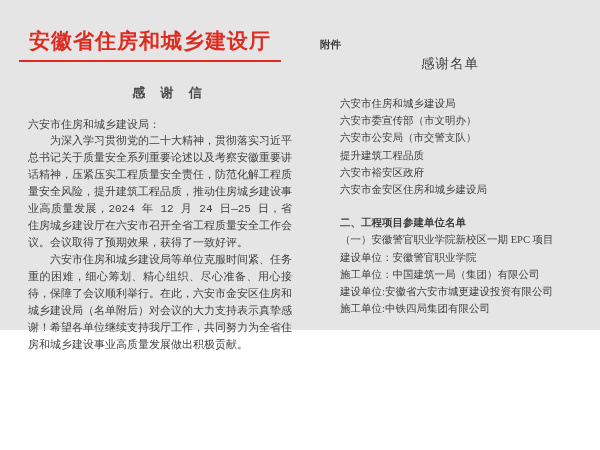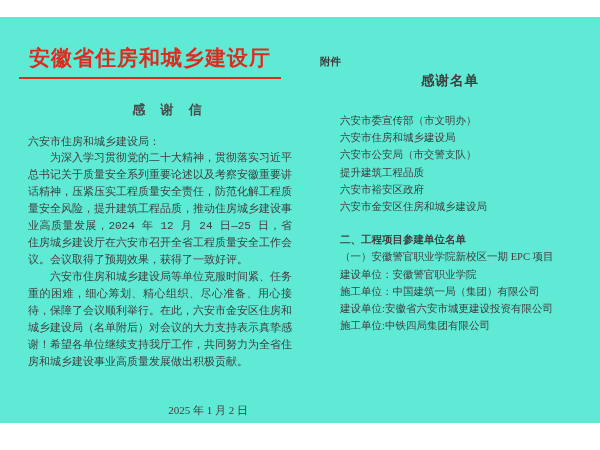--- a/index.html
+++ b/index.html
@@ -1,21 +1,21 @@
 <!DOCTYPE html>
 <html><head>
 <meta charset="utf-8">
 <style>
   html,body{margin:0;padding:0;}
   body{
     width:600px;height:450px;background:#ffffff;overflow:hidden;position:relative;
     font-family:"Liberation Serif","DejaVu Serif",serif;
     color:#3f3f3f;
   }
-  .page{position:absolute;top:17px;height:406px;width:300px;background:#5eead4;}
+  .page{position:absolute;top:0;height:330px;width:300px;background:#e5e5e5;}
   .page-left{left:0;}
   .page-right{left:300px;}
 
   
   .masthead{
     margin-top:27px;text-align:center;
     font-size:21px;font-weight:700;letter-spacing:1px;white-space:nowrap;
     color:#dd2b20;
   }
   .red-rule{width:262px;height:2px;background:#dd2b20;margin:5px auto 0 auto;}
@@ -34,21 +34,21 @@
     font-size:11px;
   }
 
   
   .attachment-label{
     position:absolute;left:20px;top:38px;
     font-size:10.5px;font-weight:700;color:#3a3a3a;
   }
   .appendix-title{
     position:absolute;left:0;top:55px;width:300px;text-align:center;
-    font-size:13.5px;font-weight:700;color:#3f3f3f;letter-spacing:1px;
+    font-size:13.5px;font-weight:400;color:#3f3f3f;letter-spacing:1px;
   }
   .appendix-list{
     position:absolute;left:40px;top:95px;width:250px;
     font-size:10.5px;line-height:17.2px;color:#3f3f3f;
   }
   .appendix-line{white-space:nowrap;}
   .section-heading{font-weight:700;}
   .section2-heading{margin-top:16px;}
 </style>
 </head>
@@ -56,30 +56,29 @@
 
 <div class="page page-left">
   <div class="masthead">安徽省住房和城乡建设厅</div>
   <div class="red-rule"></div>
   <div class="letter-title">感 谢 信</div>
   <div class="letter-body">
     <div class="addressee">六安市住房和城乡建设局：</div>
     <p class="letter-par">为深入学习贯彻党的二十大精神，贯彻落实习近平总书记关于质量安全系列重要论述以及考察安徽重要讲话精神，压紧压实工程质量安全责任，防范化解工程质量安全风险，提升建筑工程品质，推动住房城乡建设事业高质量发展，2024 年 12 月 24 日—25 日，省住房城乡建设厅在六安市召开全省工程质量安全工作会议。会议取得了预期效果，获得了一致好评。</p>
     <p class="letter-par">六安市住房和城乡建设局等单位克服时间紧、任务重的困难，细心筹划、精心组织、尽心准备、用心接待，保障了会议顺利举行。在此，六安市金安区住房和城乡建设局（名单附后）对会议的大力支持表示真挚感谢！希望各单位继续支持我厅工作，共同努力为全省住房和城乡建设事业高质量发展做出积极贡献。</p>
   </div>
-  <div class="letter-date">2025 年 1 月 2 日</div>
 </div>
 
 <div class="page page-right">
   <div class="attachment-label">附件</div>
   <div class="appendix-title">感谢名单</div>
 
   <div class="appendix-list">
+    <div class="appendix-line">六安市住房和城乡建设局</div>
     <div class="appendix-line">六安市委宣传部（市文明办）</div>
-    <div class="appendix-line">六安市住房和城乡建设局</div>
     <div class="appendix-line">六安市公安局（市交警支队）</div>
     <div class="appendix-line">提升建筑工程品质</div>
     <div class="appendix-line">六安市裕安区政府</div>
     <div class="appendix-line">六安市金安区住房和城乡建设局</div>
 
     <div class="appendix-line section-heading section2-heading">二、工程项目参建单位名单</div>
 
     <div class="appendix-line">（一）安徽警官职业学院新校区一期 EPC 项目</div>
     <div class="appendix-line">建设单位：安徽警官职业学院</div>
     <div class="appendix-line">施工单位：中国建筑一局（集团）有限公司</div>

